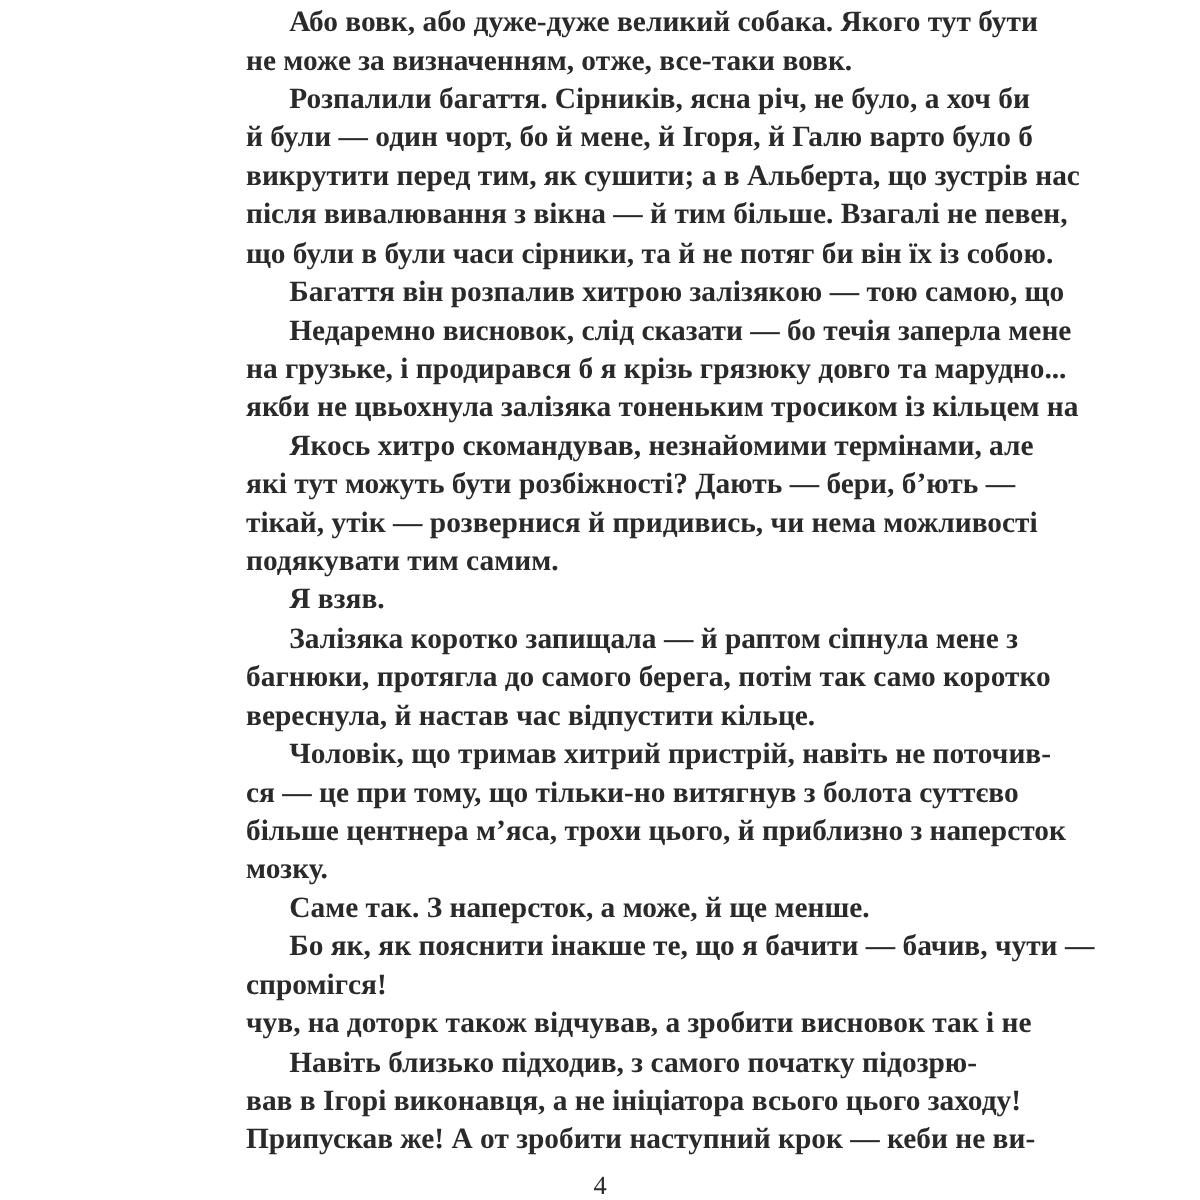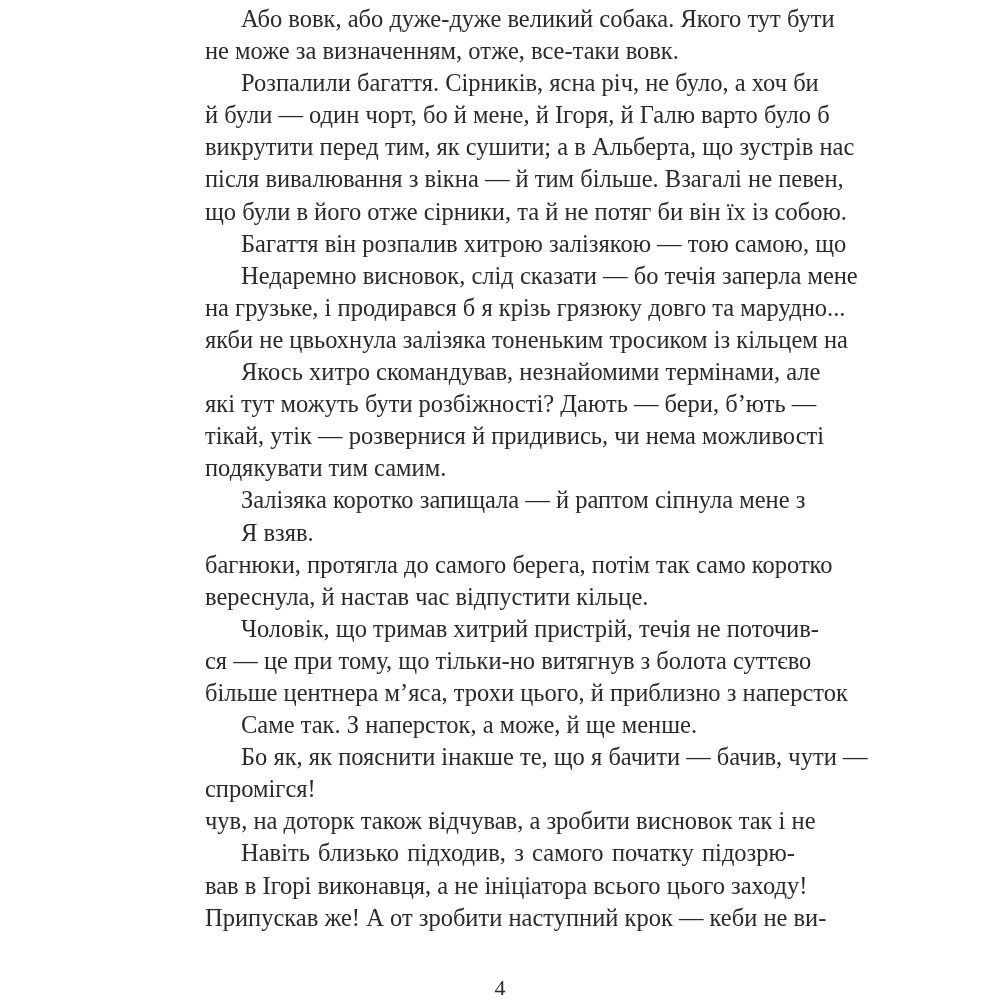--- a/index.html
+++ b/index.html
@@ -4,55 +4,56 @@
 <style>
   html, body { margin:0; padding:0; background:#ffffff; }
   body { width:1000px; height:1000px; position:relative; overflow:hidden; }
   .page {
     position:absolute; left:205px; top:3px; width:590px;
     font-family:"Liberation Serif","DejaVu Serif",serif;
     font-size:24.5px; line-height:32.1px; color:#2a2a2a;
   }
   .line {
     display:block; white-space:nowrap; height:32.1px;
-    text-align:justify; text-align-last:justify;
+    text-align:justify; text-align-last:justify;font-weight:bold;
   }
   .line.last { text-align-last:left; }
   .line.indent { padding-left:36px; }
   .pagenum {
     position:absolute; left:0; width:1000px; top:975px; text-align:center;
     font-family:"Liberation Serif","DejaVu Serif",serif; font-size:22px; color:#2a2a2a;
   }
 </style>
 </head>
 <body>
 
 <div class="page" id="page">
     <span class="line indent">Або вовк, або дуже-дуже великий собака. Якого тут бути</span>
     <span class="line last">не може за визначенням, отже, все-таки вовк.</span>
     <span class="line indent">Розпалили багаття. Сірників, ясна річ, не було, а хоч би</span>
     <span class="line">й були — один чорт, бо й мене, й Ігоря, й Галю варто було б</span>
     <span class="line">викрутити перед тим, як сушити; а в Альберта, що зустрів нас</span>
     <span class="line">після вивалювання з вікна — й тим більше. Взагалі не певен,</span>
-    <span class="line last">що були в його отже сірники, та й не потяг би він їх із собою.</span>
+    <span class="line last">що були в були часи сірники, та й не потяг би він їх із собою.</span>
     <span class="line indent">Багаття він розпалив хитрою залізякою — тою самою, що</span>
     <span class="line indent">Недаремно висновок, слід сказати — бо течія заперла мене</span>
     <span class="line">на грузьке, і продирався б я крізь грязюку довго та марудно...</span>
     <span class="line">якби не цвьохнула залізяка тоненьким тросиком із кільцем на</span>
     <span class="line indent">Якось хитро скомандував, незнайомими термінами, але</span>
     <span class="line">які тут можуть бути розбіжності? Дають — бери, б’ють —</span>
     <span class="line">тікай, утік — розвернися й придивись, чи нема можливості</span>
     <span class="line last">подякувати тим самим.</span>
+    <span class="line indent last">Я взяв.</span>
     <span class="line indent">Залізяка коротко запищала — й раптом сіпнула мене з</span>
-    <span class="line indent last">Я взяв.</span>
     <span class="line">багнюки, протягла до самого берега, потім так само коротко</span>
     <span class="line last">вереснула, й настав час відпустити кільце.</span>
-    <span class="line indent">Чоловік, що тримав хитрий пристрій, течія не поточив-</span>
+    <span class="line indent">Чоловік, що тримав хитрий пристрій, навіть не поточив-</span>
     <span class="line">ся — це при тому, що тільки-но витягнув з болота суттєво</span>
     <span class="line">більше центнера м’яса, трохи цього, й приблизно з наперсток</span>
+    <span class="line last">мозку.</span>
     <span class="line indent last">Саме так. З наперсток, а може, й ще менше.</span>
     <span class="line indent">Бо як, як пояснити інакше те, що я бачити — бачив, чути —</span>
     <span class="line last">спромігся!</span>
     <span class="line">чув, на доторк також відчував, а зробити висновок так і не</span>
     <span class="line indent">Навіть близько підходив, з самого початку підозрю-</span>
     <span class="line">вав в Ігорі виконавця, а не ініціатора всього цього заходу!</span>
     <span class="line">Припускав же! А от зробити наступний крок — кеби не ви-</span>
   </div>
 <div class="pagenum">4</div>
 

